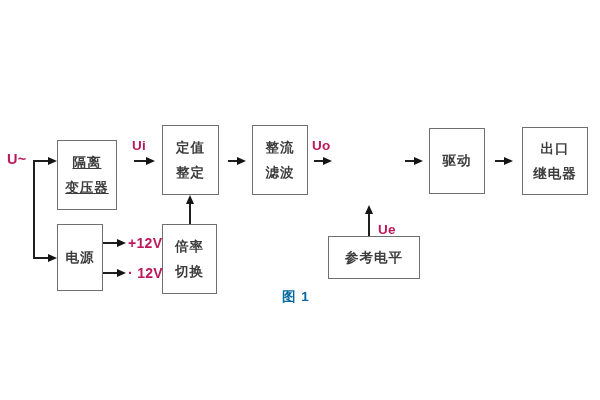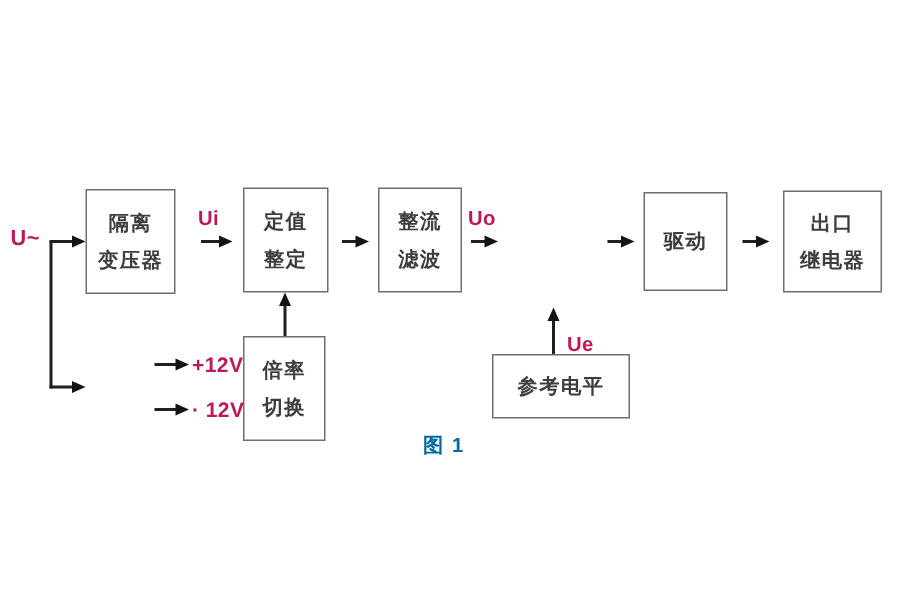--- a/index.html
+++ b/index.html
@@ -62,21 +62,21 @@
 <div id="canvas">
 
   <span class="lbl" style="left:7px;top:152px;font-size:14.5px;">U~</span>
 
   <span class="vline" style="left:33px;top:161px;height:97.5px;"></span>
   <span class="hline" style="left:33px;top:160.2px;width:16px;"></span>
   <span class="ah-r" style="left:48px;top:157.3px;"></span>
   <span class="hline" style="left:33px;top:257.2px;width:16px;"></span>
   <span class="ah-r" style="left:48px;top:254.3px;"></span>
 
-  <div class="box" style="left:57px;top:126px;width:60px;height:70px;">
+  <div class="box" style="left:57px;top:140px;width:60px;height:70px;text-decoration:underline;">
     <span>隔离</span>
     <span>变压器</span>
   </div>
 
   <div class="box" style="left:162px;top:125px;width:57px;height:70px;">
     <span>定值</span>
     <span>整定</span>
   </div>
 
   <div class="box" style="left:252px;top:125px;width:56px;height:70px;">
@@ -87,20 +87,23 @@
 
   <div class="box" style="left:429px;top:128px;width:56px;height:66px;">
     <span>驱动</span>
   </div>
 
   <div class="box" style="left:522px;top:127px;width:66px;height:68px;">
     <span>出口</span>
     <span>继电器</span>
   </div>
 
+  <div class="box" style="left:57px;top:224px;width:46px;height:67px;">
+    <span>电源</span>
+  </div>
 
   <div class="box" style="left:162px;top:224px;width:55px;height:70px;">
     <span>倍率</span>
     <span>切换</span>
   </div>
 
   <div class="box" style="left:328px;top:236px;width:92px;height:43px;">
     <span>参考电平</span>
   </div>
 

